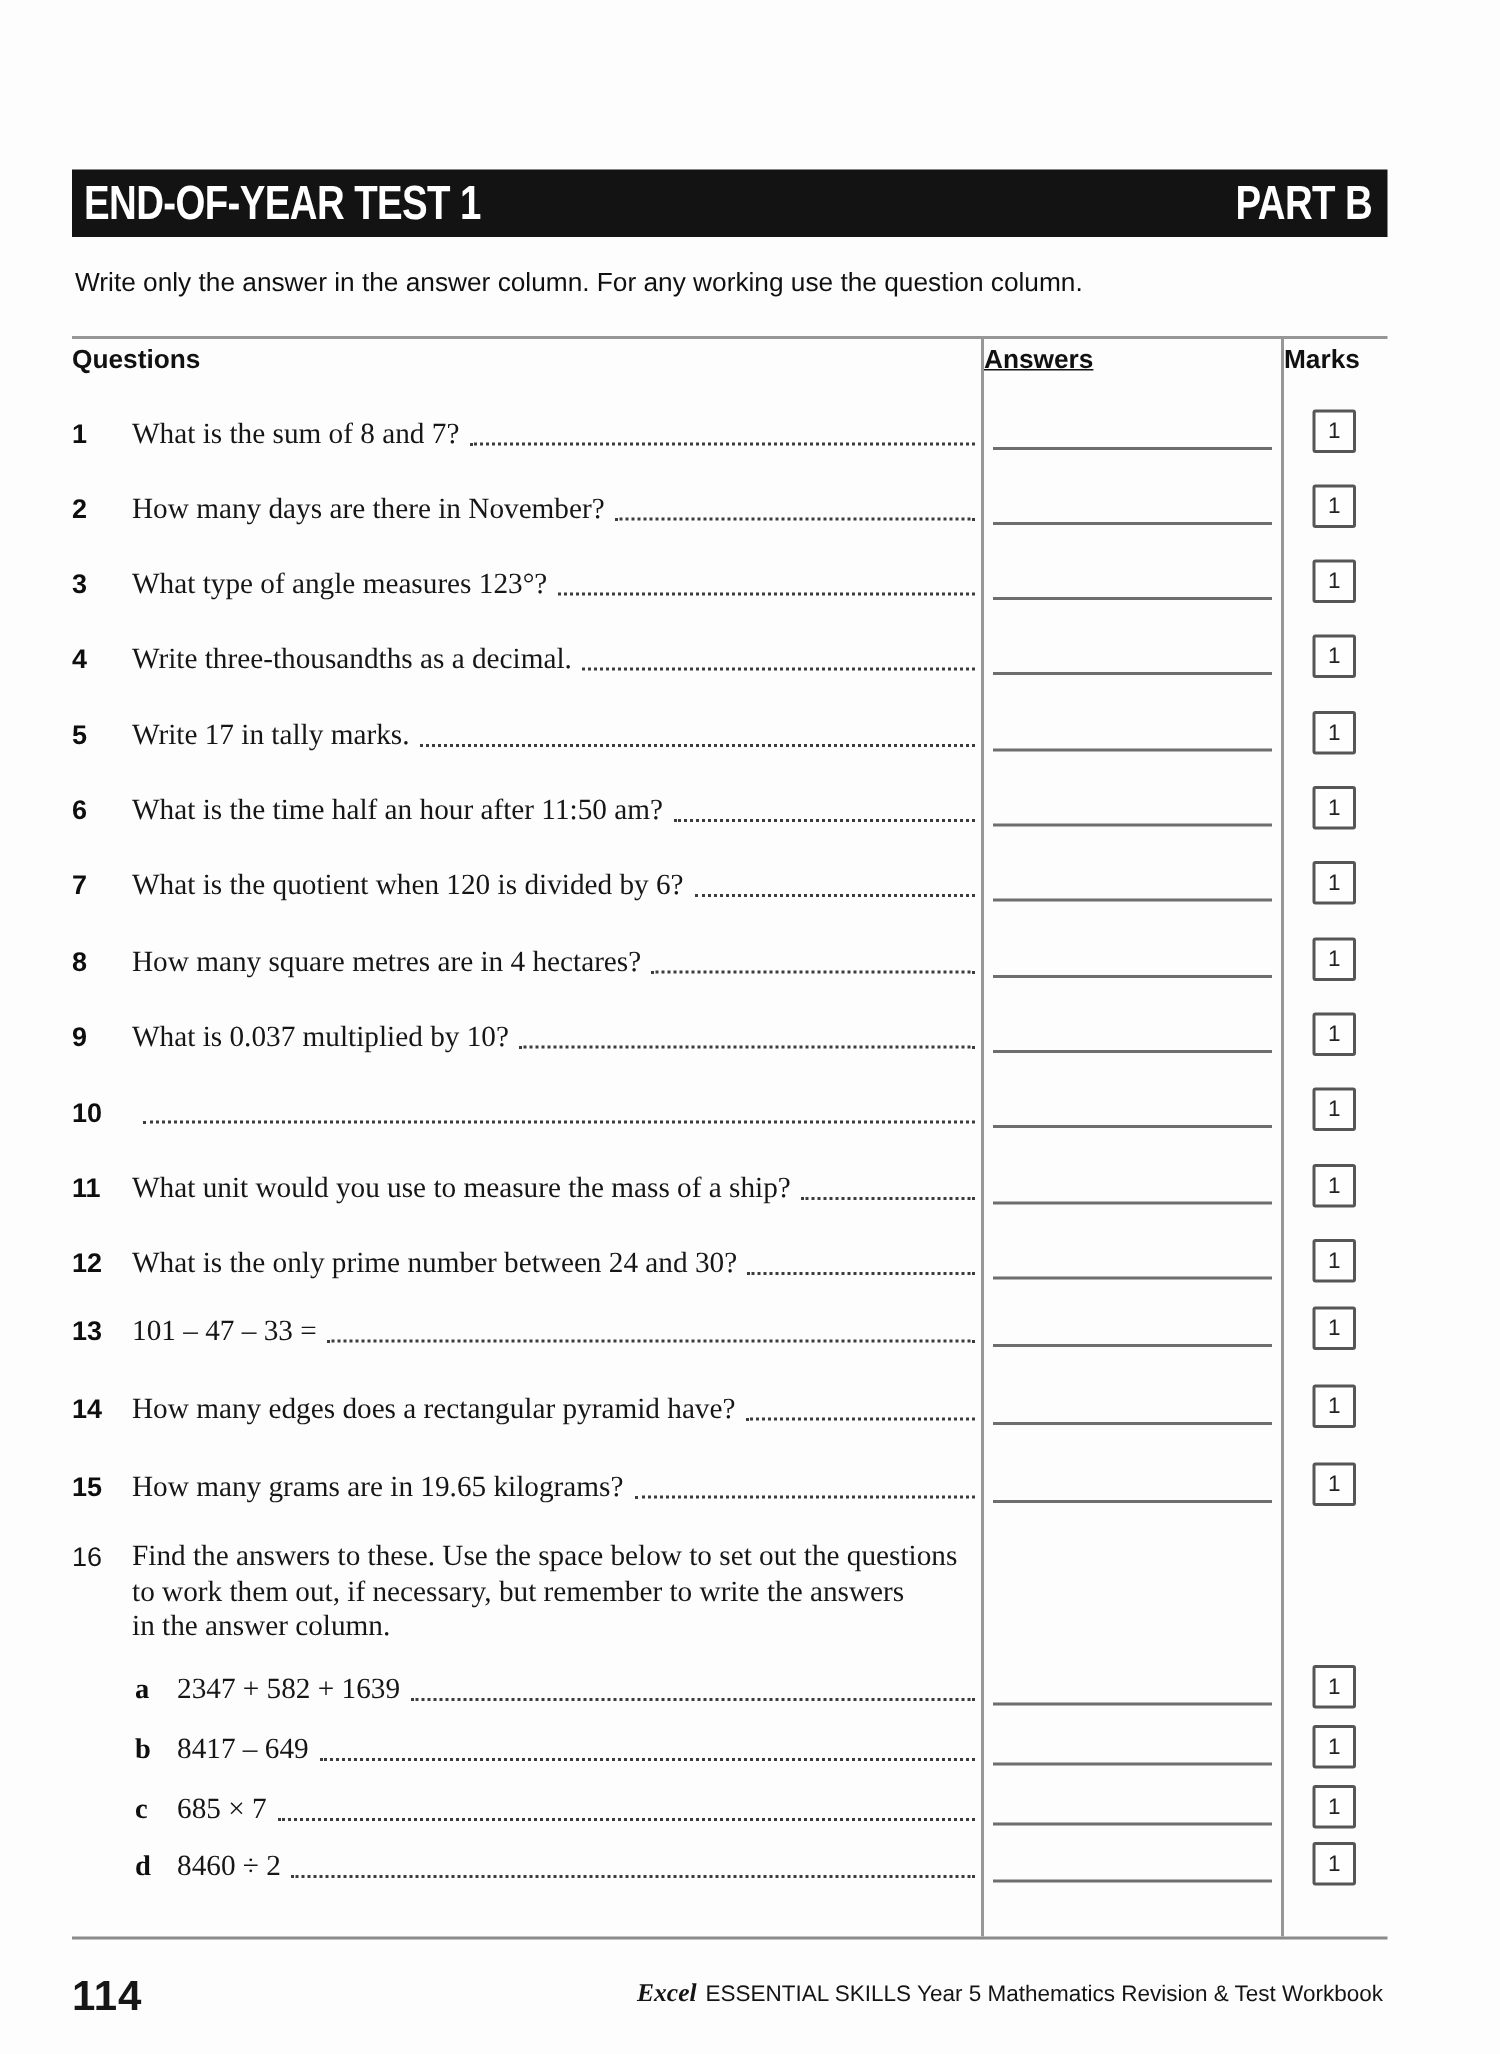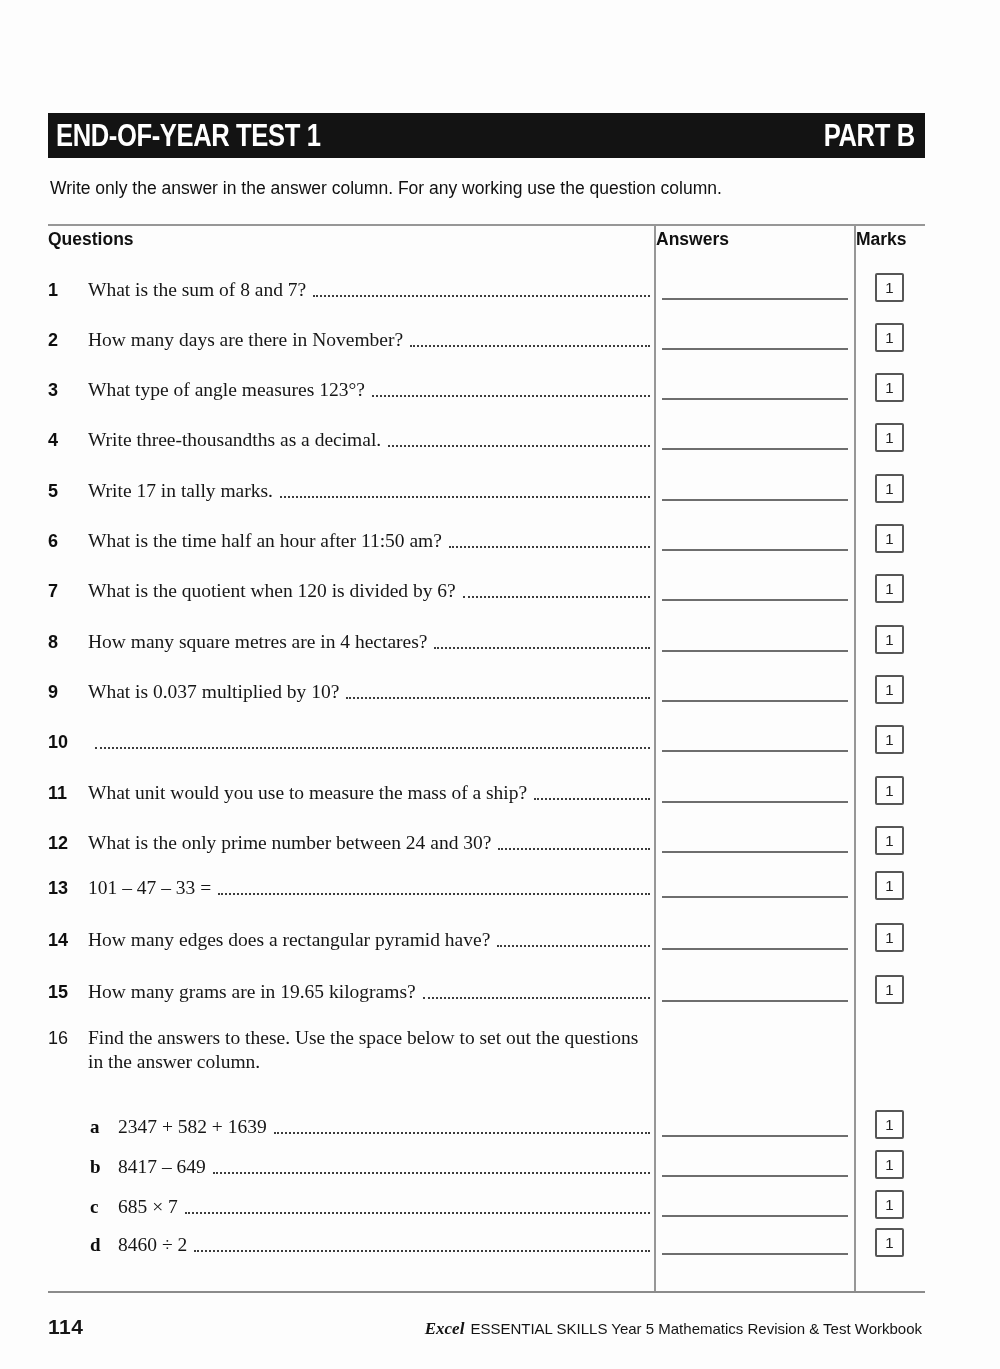--- a/index.html
+++ b/index.html
@@ -25,21 +25,21 @@
   
   .t-top    { position:absolute; left:48px;  top:224px;  width:877px; border-top:2px solid #979797; }
   .t-bottom { position:absolute; left:48px;  top:1291px; width:877px; border-top:2px solid #8b8b8b; }
   .t-v1     { position:absolute; left:654px; top:225px;  height:1066px; border-left:2px solid #979797; }
   .t-v2     { position:absolute; left:854px; top:225px;  height:1066px; border-left:2px solid #979797; }
   .col-h {
     position:absolute; top:229px; text-align:left;
     font-family:"Liberation Sans", sans-serif; font-weight:bold; font-size:17.5px; color:#111;
   }
   .col-h.q { left:48px;  width:606px; }
-  .col-h.a { left:656px; width:198px; }
+  .col-h.a { left:656px; width:198px;text-decoration:underline; }
   .col-h.m { left:856px; width:66px;  }
   
   .row { position:absolute; left:48px; width:877px; height:30px; }
   .qcell {
     position:absolute; left:0; bottom:0; width:606px;
     display:flex; align-items:baseline;
   }
   .qnum {
     flex:none; width:40px;
     font-family:"Liberation Sans", sans-serif; font-weight:bold; font-size:18px; color:#0e0e0e;
@@ -67,21 +67,21 @@
   
   .q16 { position:absolute; left:48px; top:1026px; width:606px; }
   .q16 .qnum16 {
     position:absolute; left:0; top:2px;
     font-family:"Liberation Sans", sans-serif; font-weight:normal; font-size:18px;
   }
   .q16 .lines { margin-left:40px; font-size:19.5px; line-height:23.5px; }
   
   .page-num {
     position:absolute; left:48px; top:1315px;
-    font-family:"Liberation Sans", sans-serif; font-weight:bold; font-size:21px; letter-spacing:0.5px;
+    font-family:"Liberation Sans", sans-serif; font-weight:bold; font-size:28px; letter-spacing:0.5px;
   }
   .footer-right {
     position:absolute; right:78px; top:1319px; white-space:nowrap;
     font-family:"Liberation Sans", sans-serif; font-size:15px; color:#141414;
   }
   .footer-right .brand {
     font-family:"Liberation Serif", serif; font-weight:bold; font-style:italic;
     font-size:17px; margin-right:6px;
   }
 </style>
@@ -252,20 +252,21 @@
       <span class="leader"></span>
     </div>
     <span class="aline"></span>
     <span class="mbox">1</span>
   </div>
 
   <div class="q16">
     <span class="qnum16">16</span>
     <div class="lines">
       <div>Find the answers to these. Use the space below to set out the questions</div>
+      <div>to work them out, if necessary, but remember to write the answers</div>
       <div>in the answer column.</div>
     </div>
   </div>
 
   <div class="row subrow" style="top:1108px">
     <div class="qcell">
       <span class="qnum">a</span>
       <span class="qtext">2347 + 582 + 1639</span>
       <span class="leader"></span>
     </div>

